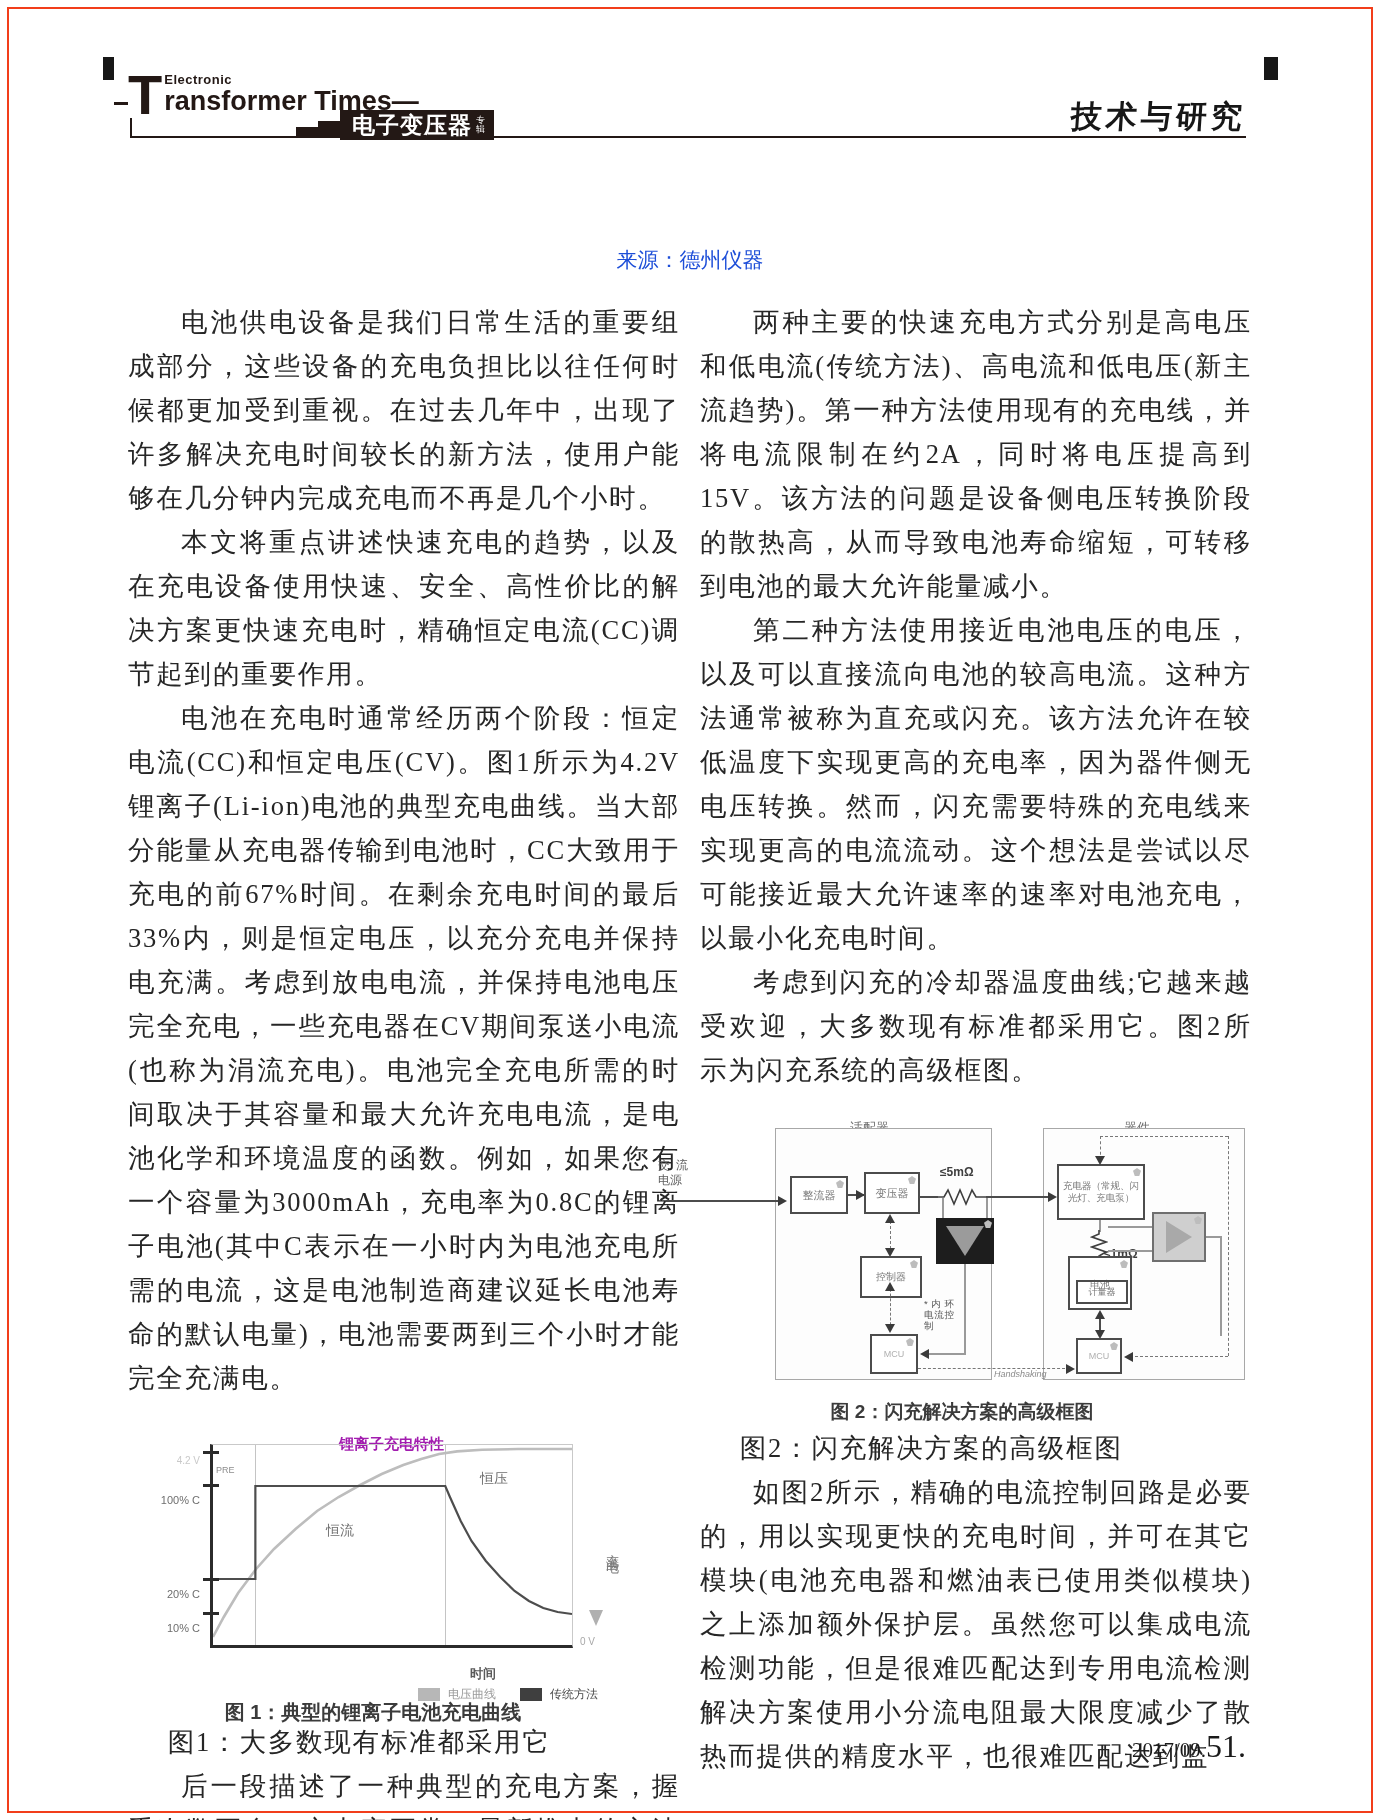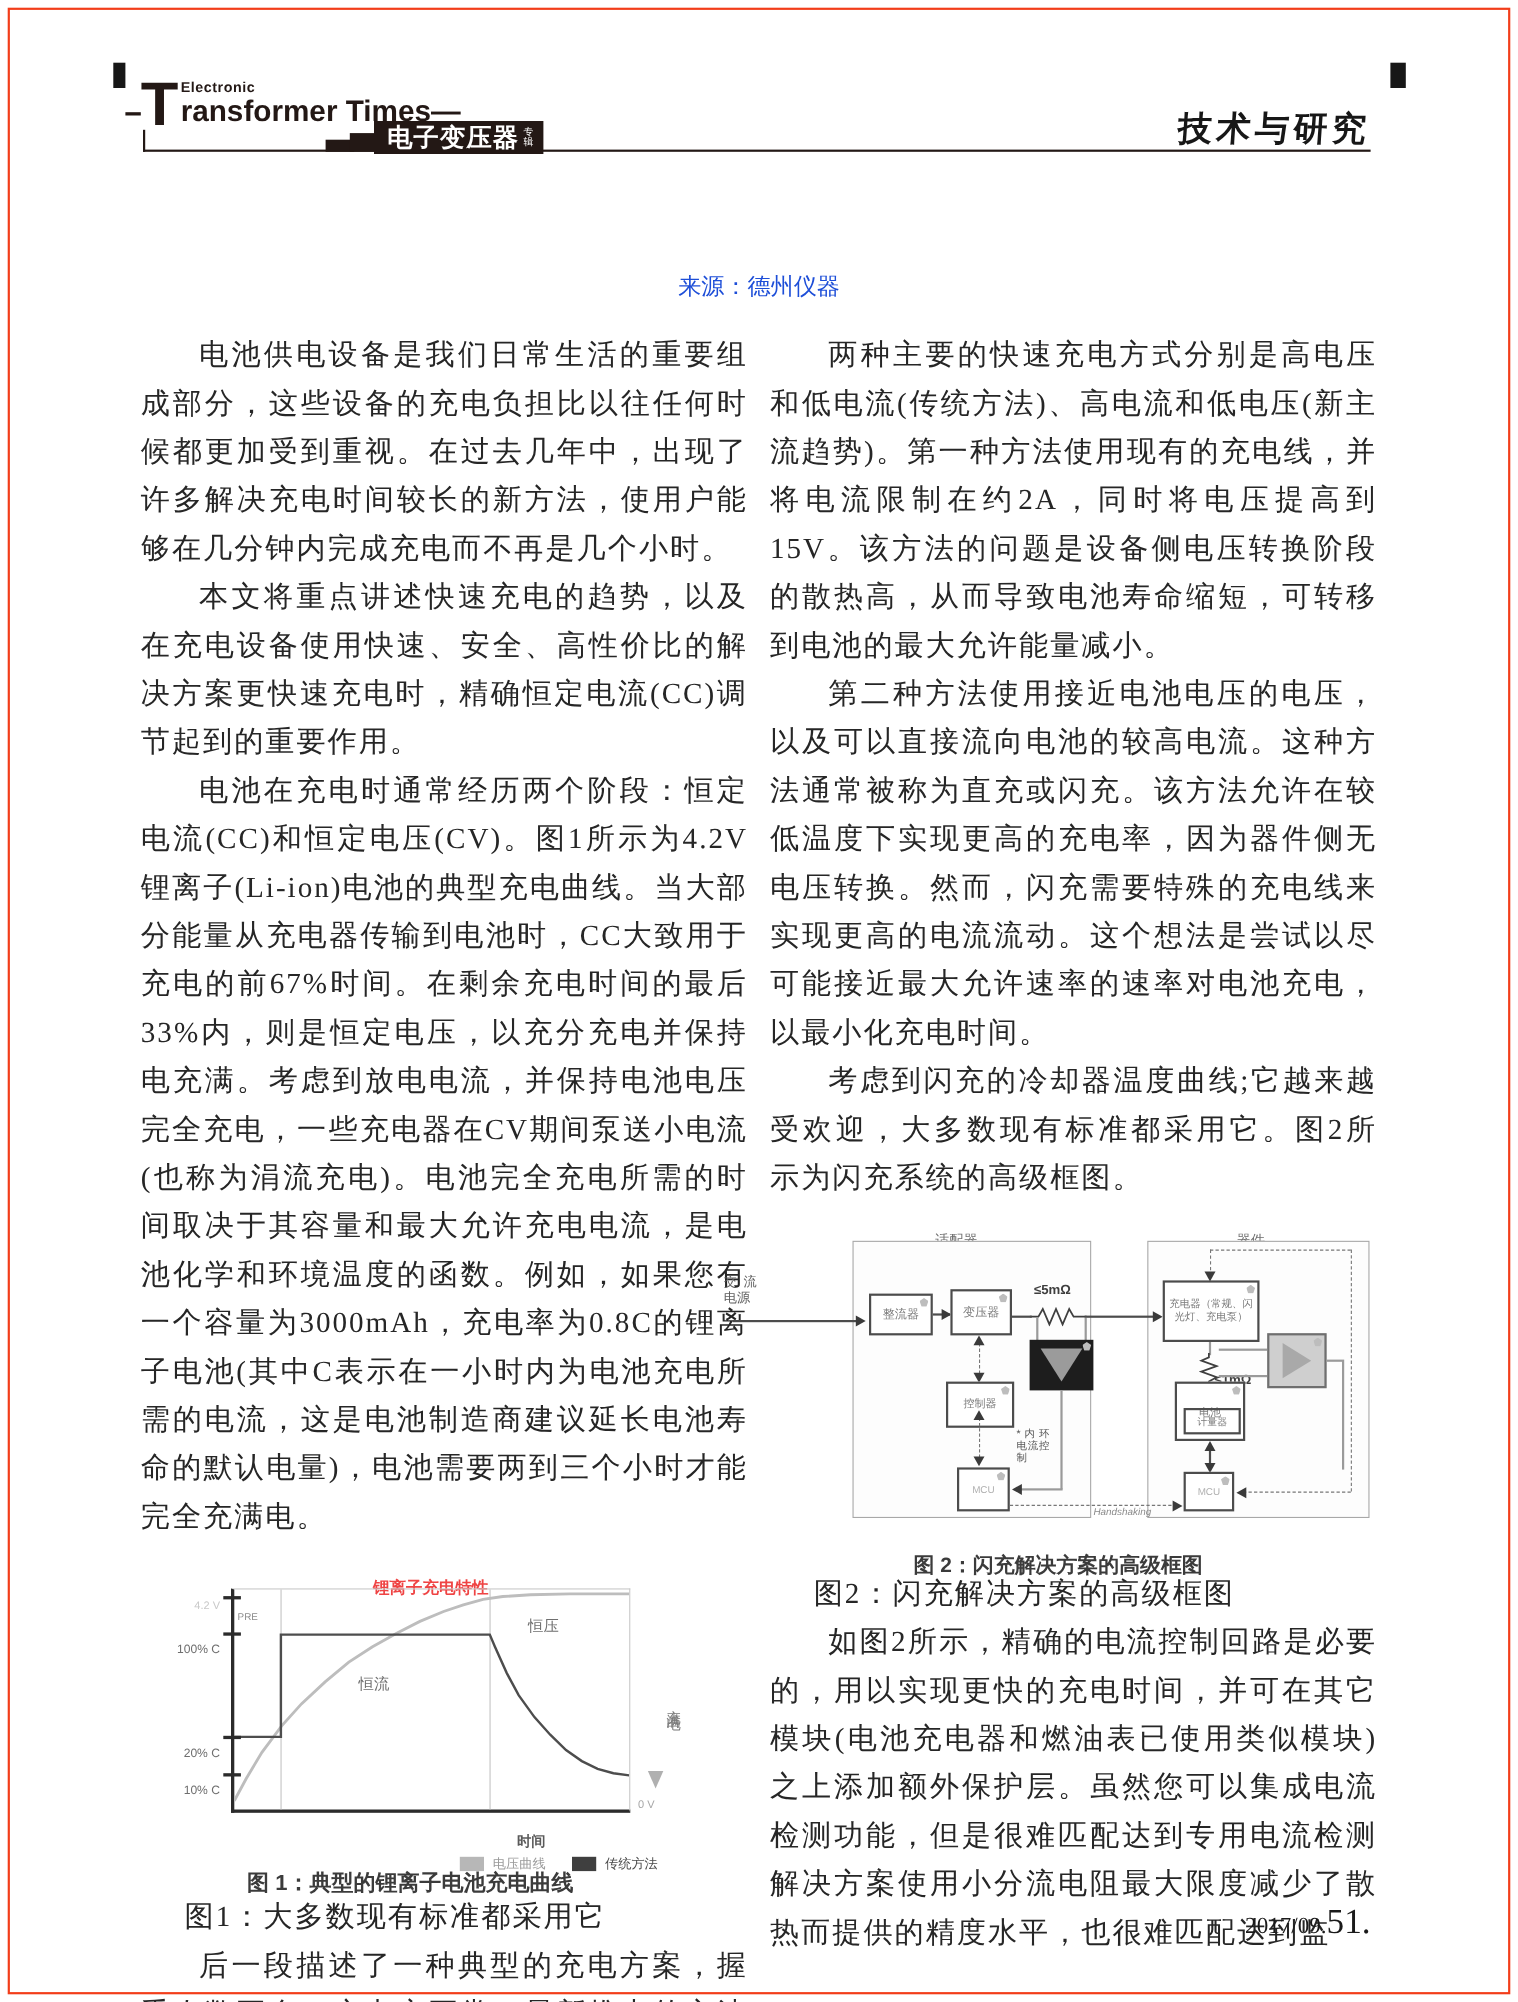--- a/index.html
+++ b/index.html
@@ -33,21 +33,21 @@
   .src-line{position:absolute;left:0;top:246px;width:1380px;text-align:center;font-size:21px;color:#1d4ed8;}
 
   
   .col{position:absolute;top:300px;width:552px;font-size:26.5px;line-height:44px;text-align:justify;text-justify:inter-character;letter-spacing:1.8px;color:#262626;}
   .col-l{left:128px;} .col-r{left:700px;}
   .col p{margin:0;text-indent:2em;}
   p.cap{ text-indent:1.5em;}
 
   
   .fig1{position:relative;width:520px;height:292px;margin:22px 0 6px 0;letter-spacing:0;}
-  .f1-title{position:absolute;left:82px;top:0;width:363px;text-align:center;font-size:15px;font-weight:bold;color:#ef4444;font-family:"Liberation Sans",sans-serif;}
+  .f1-title{position:absolute;left:82px;top:0;width:363px;text-align:center;font-size:15px;font-weight:bold;color:#a21caf;font-family:"Liberation Sans",sans-serif;}
   .plot{position:absolute;left:82px;top:22px;width:363px;height:204px;border:1px solid #c9c9c9;border-left:3px solid #2b2b2b;border-bottom:3px solid #2b2b2b;box-sizing:border-box;}
   .plot svg{position:absolute;left:0;top:0;width:100%;height:100%;}
   .grid-v{position:absolute;top:0;bottom:0;width:1px;background:#c4c4c4;}
   .tick{position:absolute;left:75px;width:16px;height:3px;background:#2b2b2b;}
   .ylab{position:absolute;text-align:right;width:70px;font-family:"Liberation Sans",sans-serif;}
   .y-42{left:2px;top:17px;color:#c9c9c9;font-size:10px;}
   .y-pre{left:88px;top:26px;width:30px;text-align:left;color:#8d8d8d;font-size:9px;}
   .y-100{left:2px;top:56px;color:#6e6e6e;font-size:11px;}
   .y-20{left:2px;top:150px;color:#6e6e6e;font-size:11px;}
   .y-10{left:2px;top:184px;color:#6e6e6e;font-size:11px;}
@@ -91,21 +91,21 @@
   .hs-lab{left:342px;top:246px;font-size:9px;color:#8a8a8a;font-style:italic;}
   .wire{position:absolute;background:#4c4c4c;}
   .wire.g{background:#9a9a9a;}
   .dashh{position:absolute;border-top:1.5px dashed #777;}
   .dashv{position:absolute;border-left:1.5px dashed #777;}
   .arr{position:absolute;width:0;height:0;}
   .arr.r{border-top:5px solid transparent;border-bottom:5px solid transparent;border-left:9px solid #3a3a3a;}
   .arr.d{border-left:5px solid transparent;border-right:5px solid transparent;border-top:9px solid #3a3a3a;}
   .arr.u{border-left:5px solid transparent;border-right:5px solid transparent;border-bottom:9px solid #3a3a3a;}
   .arr.l{border-top:5px solid transparent;border-bottom:5px solid transparent;border-right:9px solid #3a3a3a;}
-  .f2-cap{position:absolute;left:90px;top:296px;width:440px;text-align:center;font-weight:bold;font-size:19px;color:#3b3b3b;}
+  .f2-cap{position:absolute;left:90px;top:284px;width:440px;text-align:center;font-weight:bold;font-size:19px;color:#3b3b3b;}
   .rsvg{position:absolute;}
 
   
   .footer{position:absolute;right:134px;top:1728px;color:#1a1a1a;}
   .f-issue{font-size:21px;}
   .f-page{font-size:32px;}
 </style>
 </head>
 <body>
 

